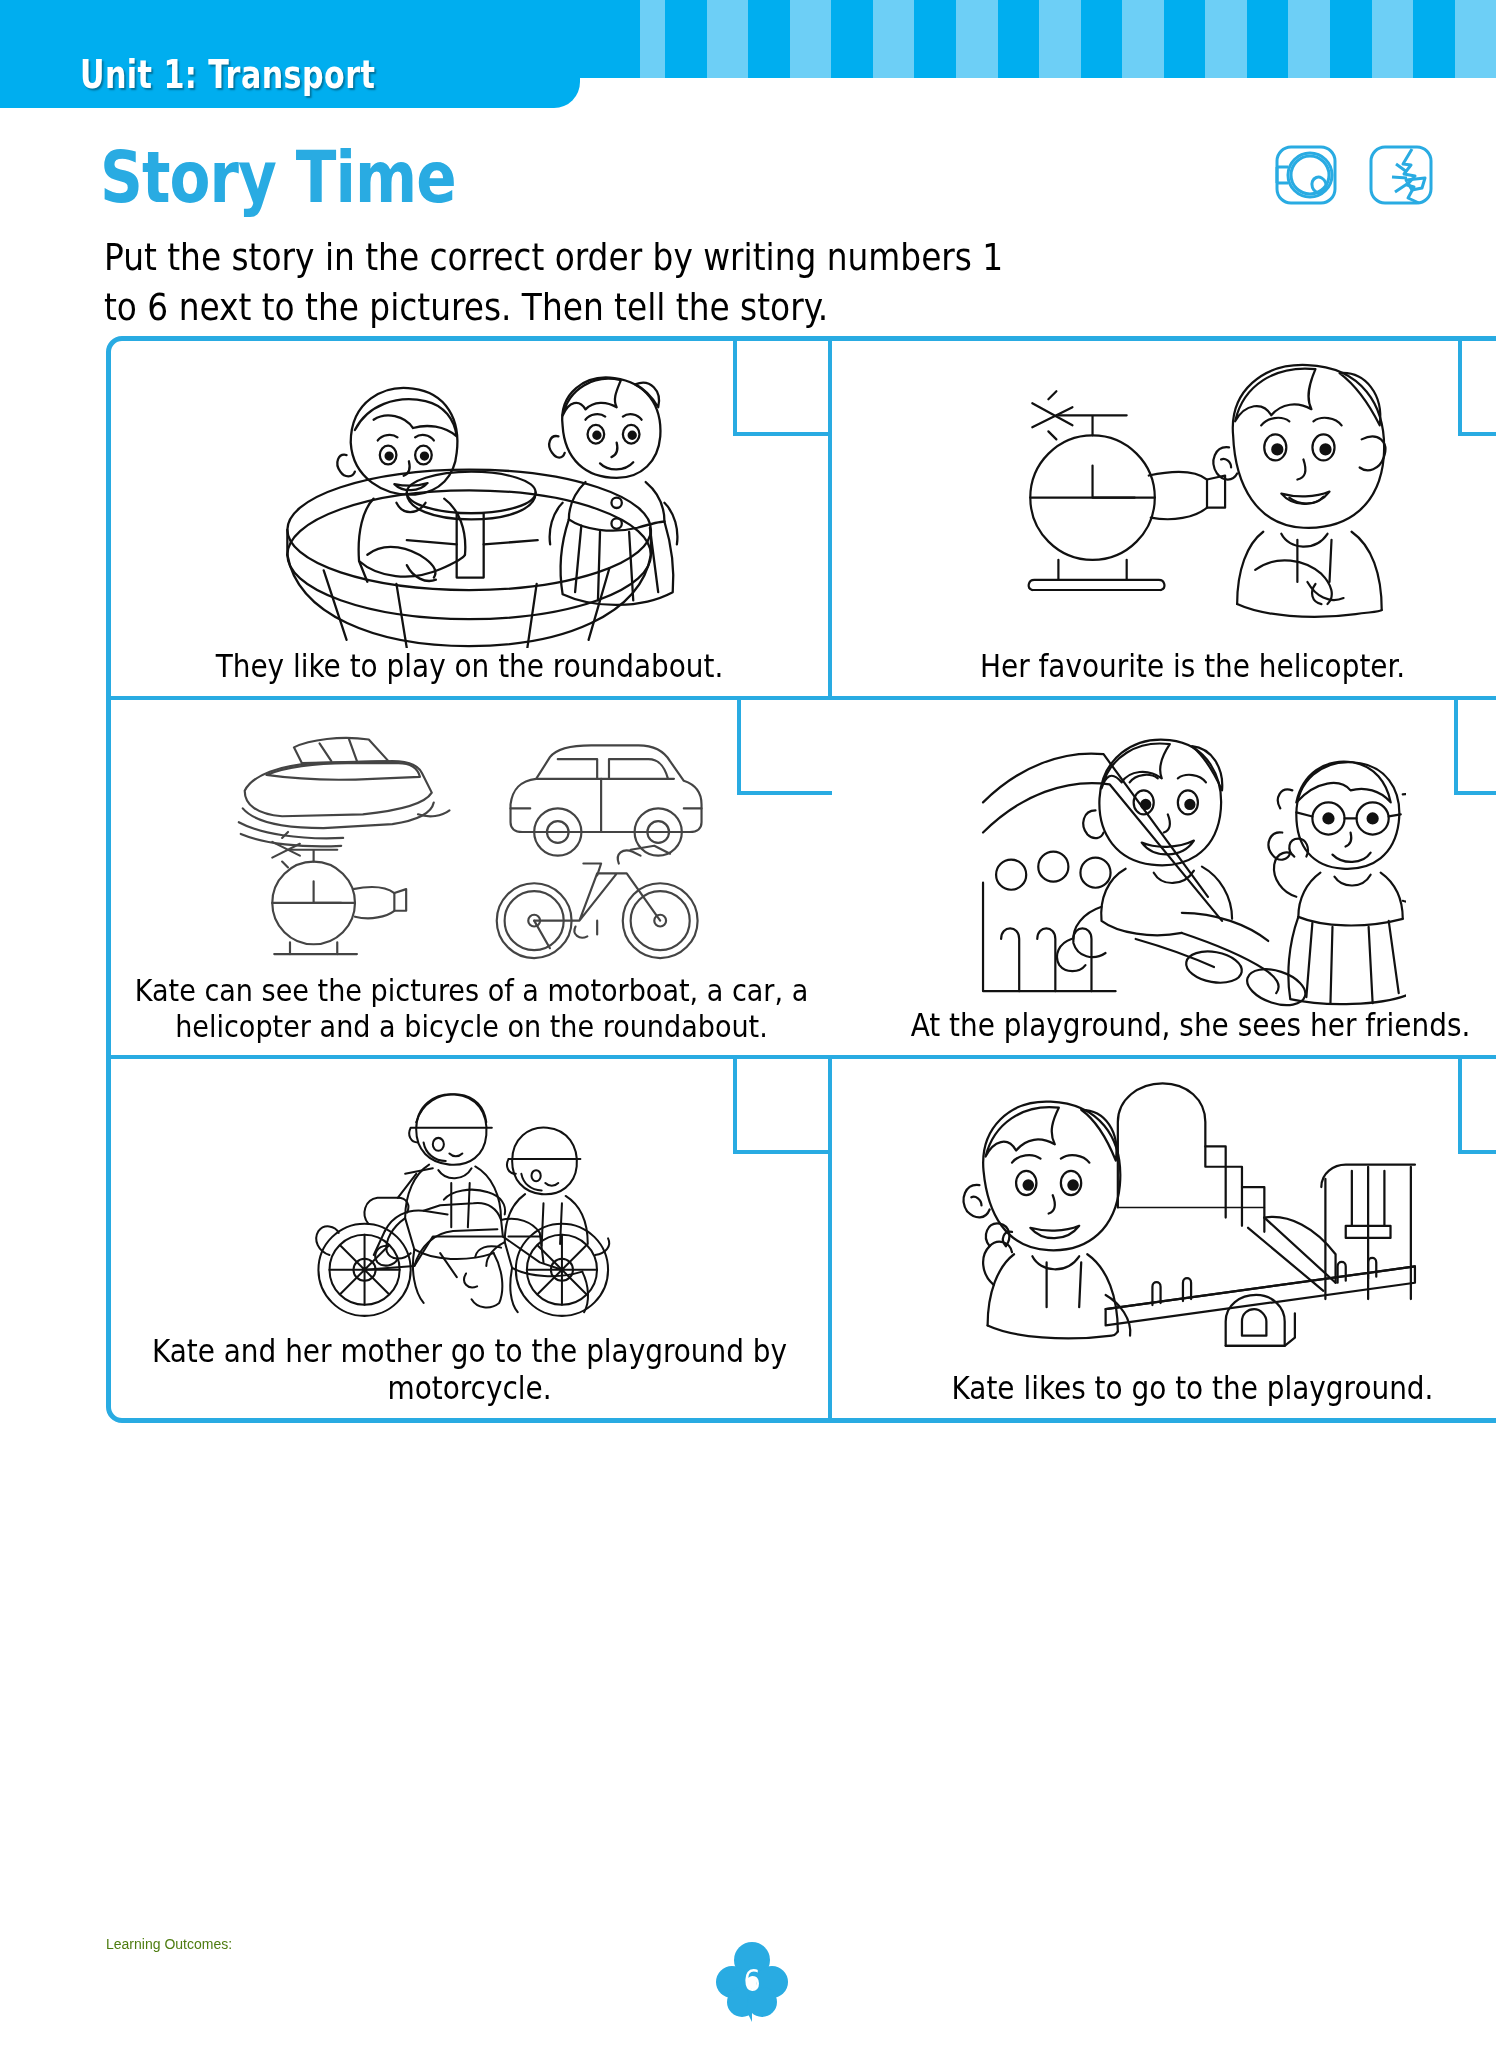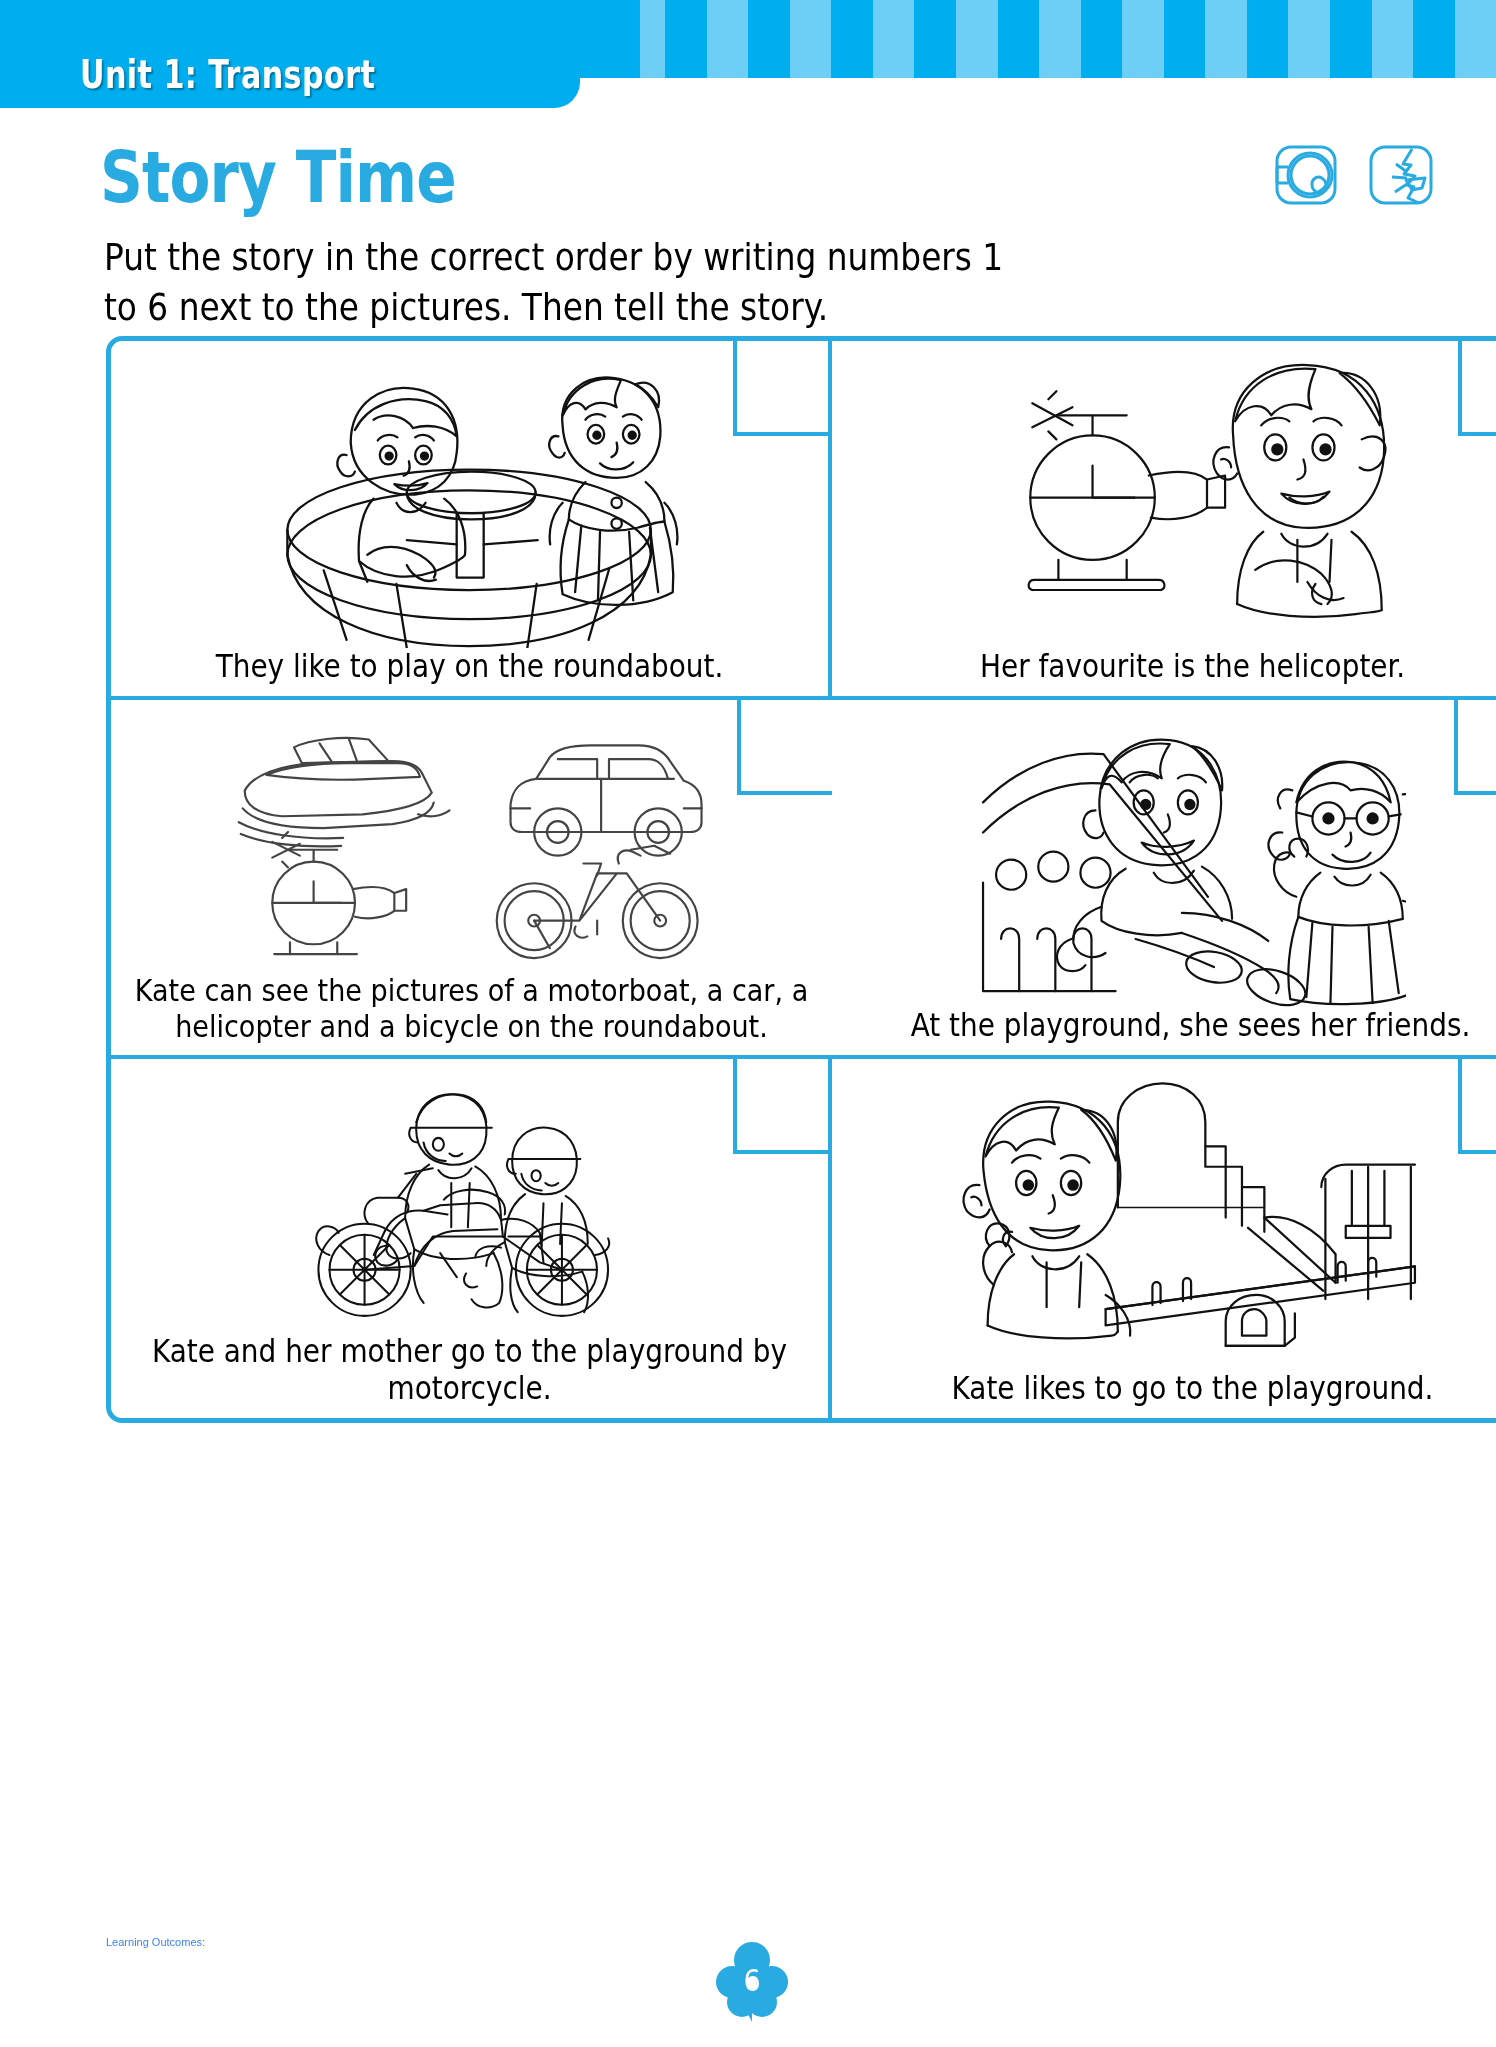--- a/index.html
+++ b/index.html
@@ -103,21 +103,21 @@
     font-size:32px;line-height:1.18;color:#000;
     padding:0 10px 10px 10px;
     font-family:"DejaVu Sans Condensed","Liberation Sans Narrow","Liberation Sans",sans-serif;
     transform:scaleX(0.97);
   }
   .caption.small{font-size:31px;}
 
   
   .footer{
     position:absolute;left:106px;top:1935px;width:700px;
-    font-size:11px;line-height:1.32;color:#3b82f6;
+    font-size:14px;line-height:1.32;color:#4d7c0f;
     font-family:"Liberation Sans", sans-serif;
   }
   .footer ul{margin:1px 0 0 0;padding-left:19px;}
   .footer li{margin:0;}
   .page-badge{
     position:absolute;left:716px;top:1940px;width:72px;height:82px;
   }
   .page-num{
     position:absolute;left:716px;top:1963px;width:72px;
     text-align:center;color:#fff;font-size:30px;

